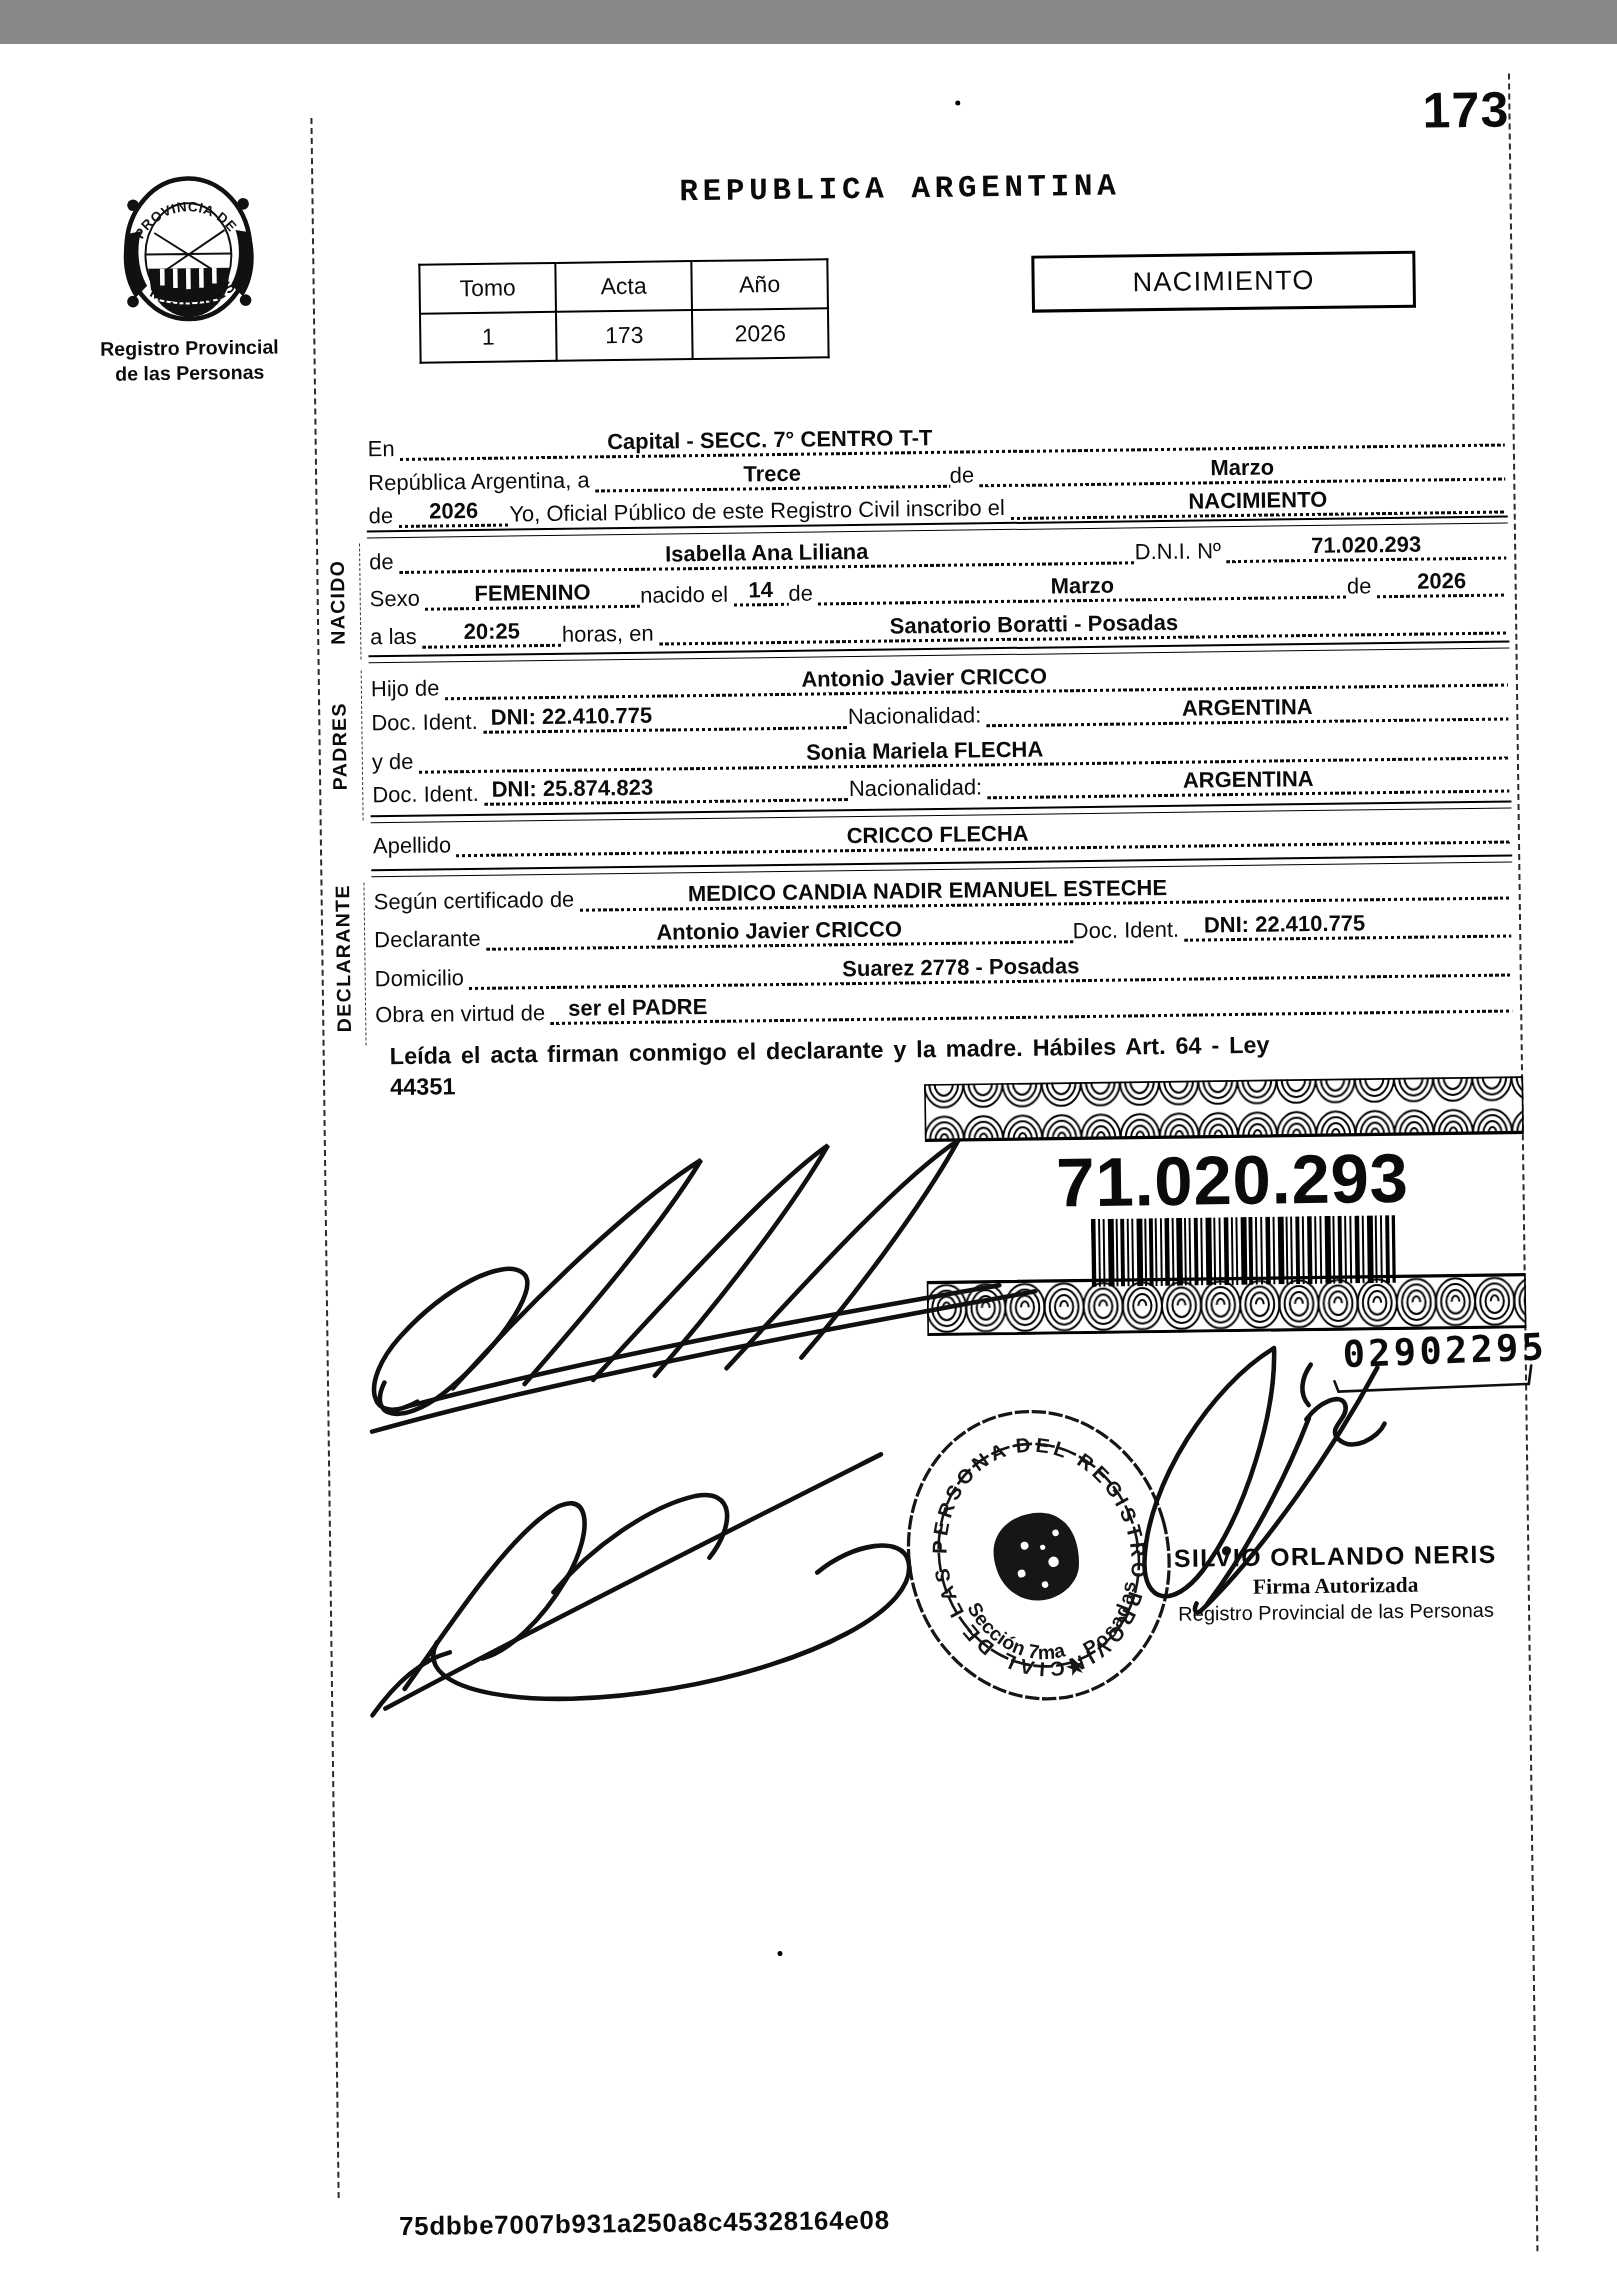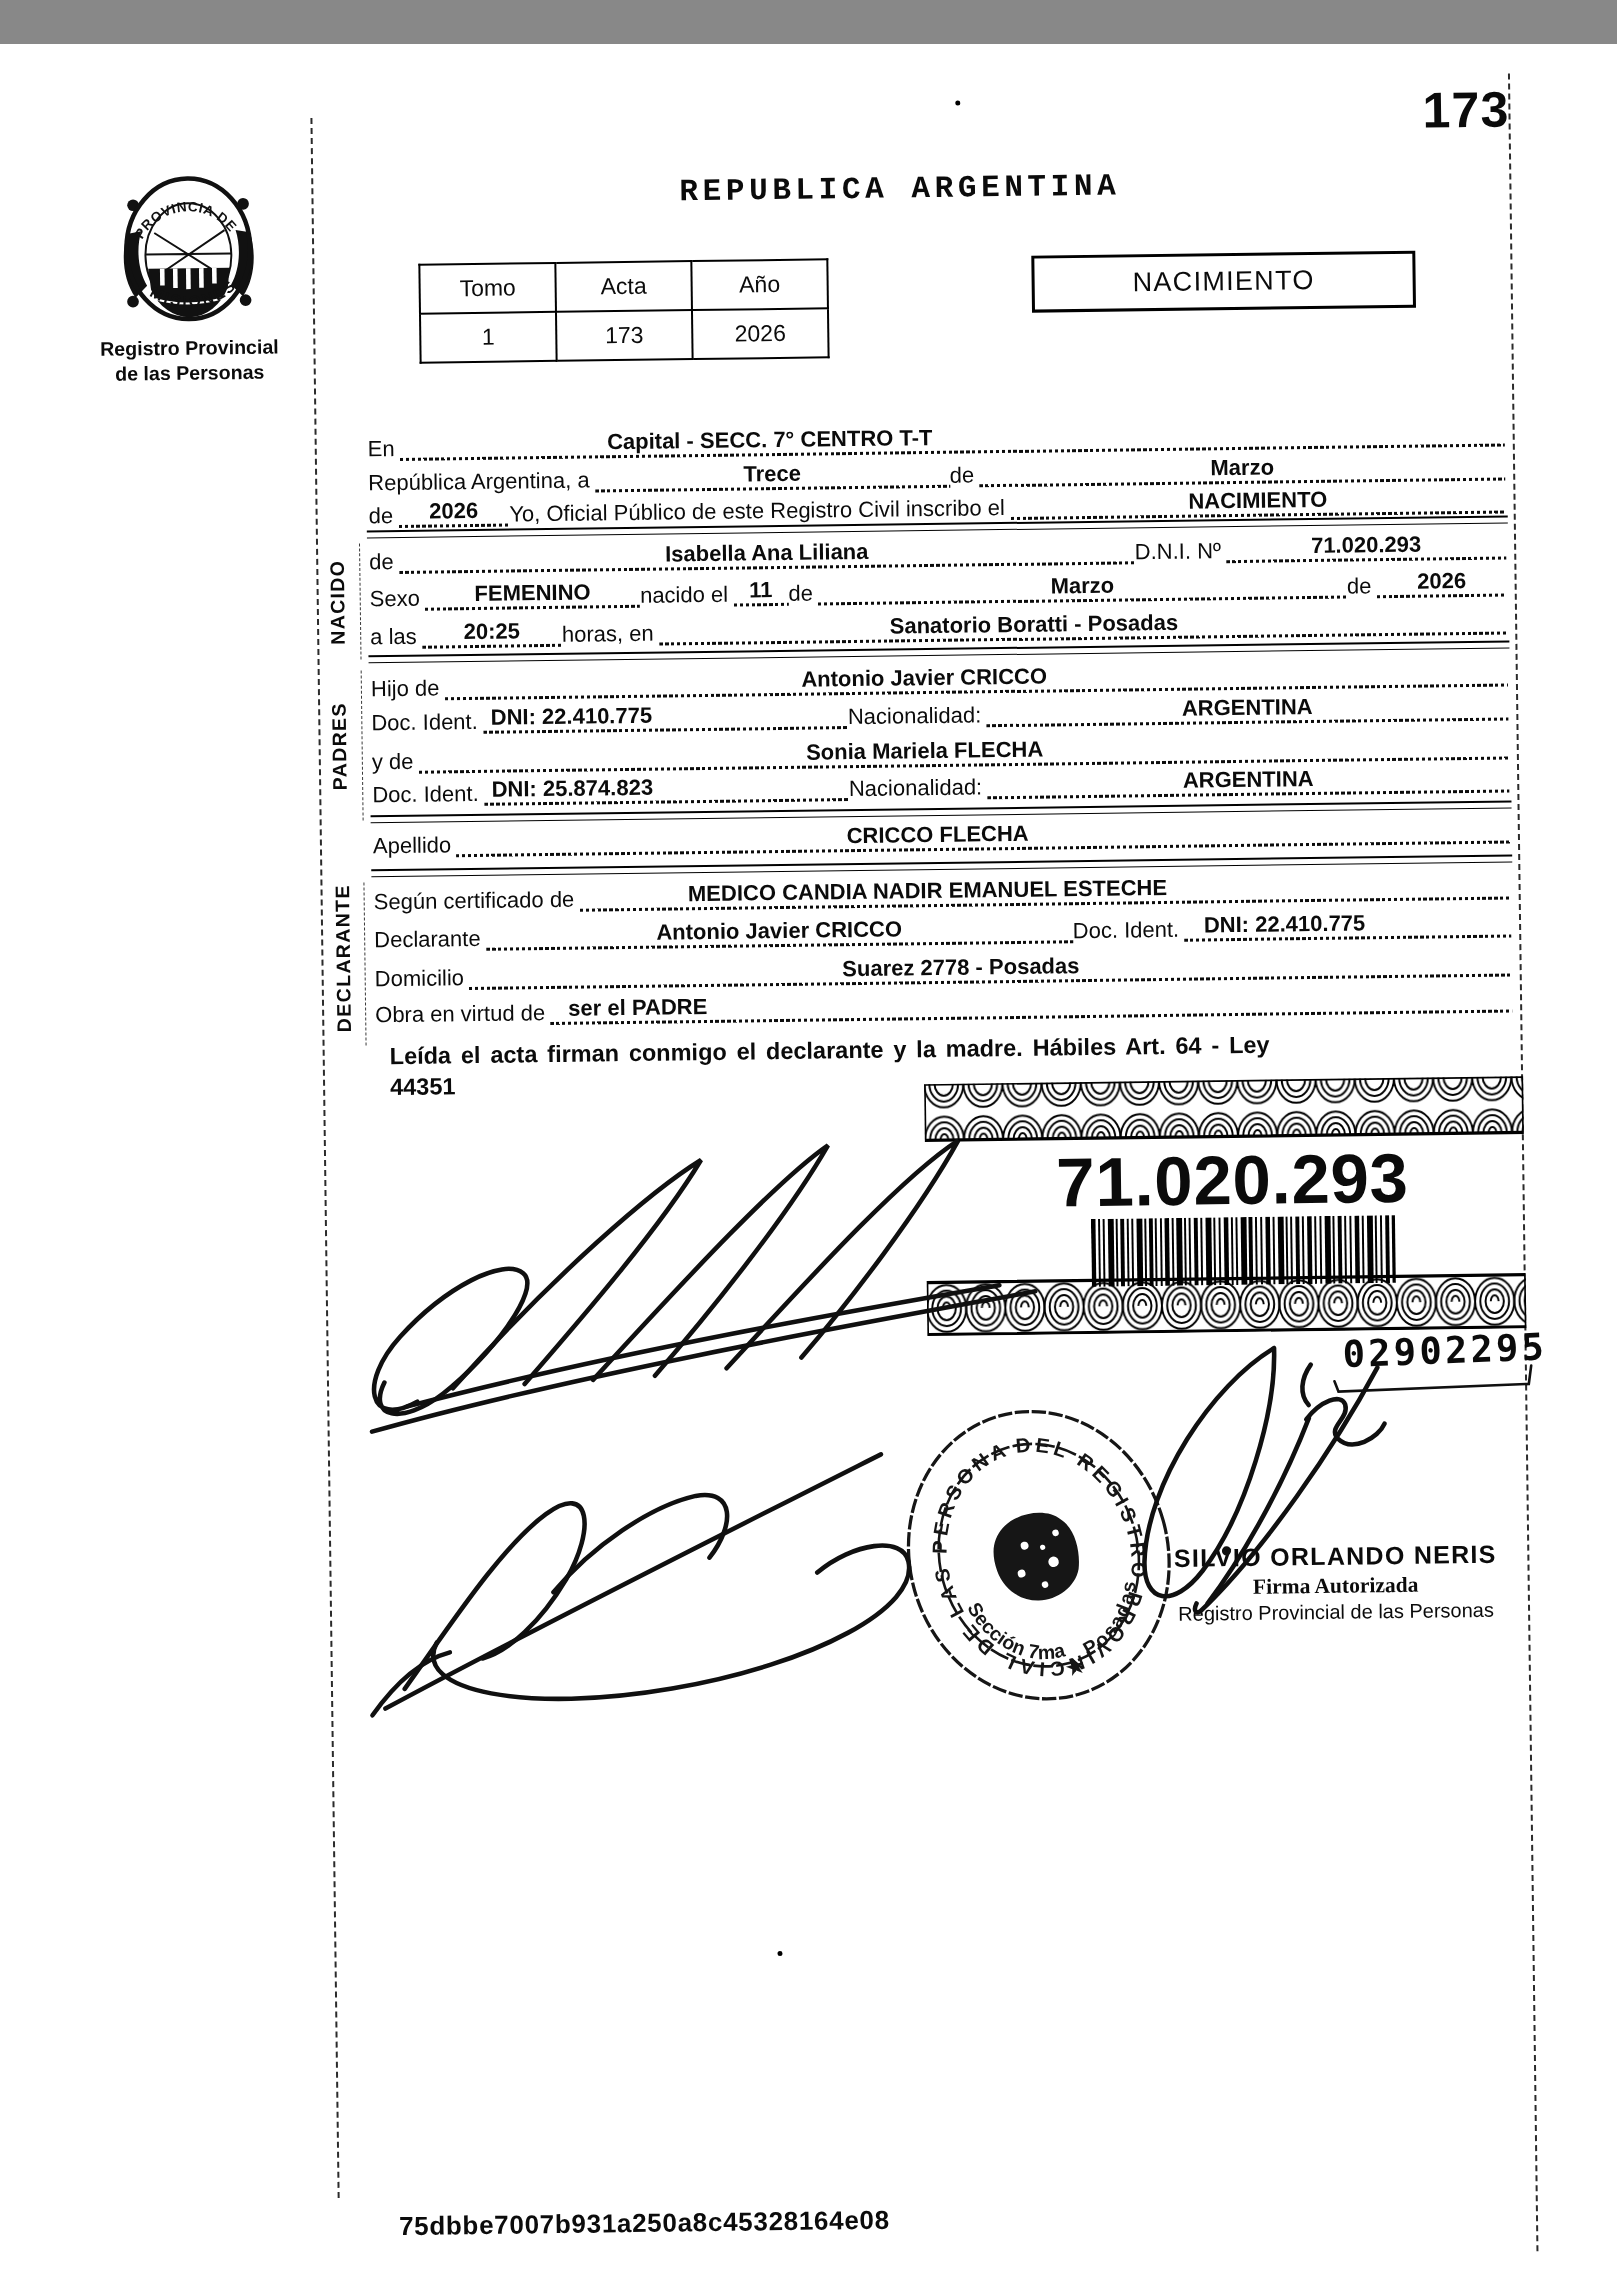--- a/index.html
+++ b/index.html
@@ -160,21 +160,21 @@
     </span>
   </div>
   <div class="row" style="top:533px;">
     <span class="lbl">Sexo</span>
     <span class="fill" style="flex:0 0 215px;">
       <span class="val">FEMENINO</span>
       <span class="dots"></span>
     </span>
     <span class="lbl">nacido el</span>
     <span class="fill" style="flex:0 0 55px;">
-      <span class="val">11</span>
+      <span class="val">14</span>
       <span class="dots"></span>
     </span>
     <span class="lbl">de</span>
     <span class="fill" style="flex:1;">
       <span class="val">Marzo</span>
       <span class="dots"></span>
     </span>
     <span class="lbl">de</span>
     <span class="fill" style="flex:0 0 130px;">
       <span class="val">2026</span>

